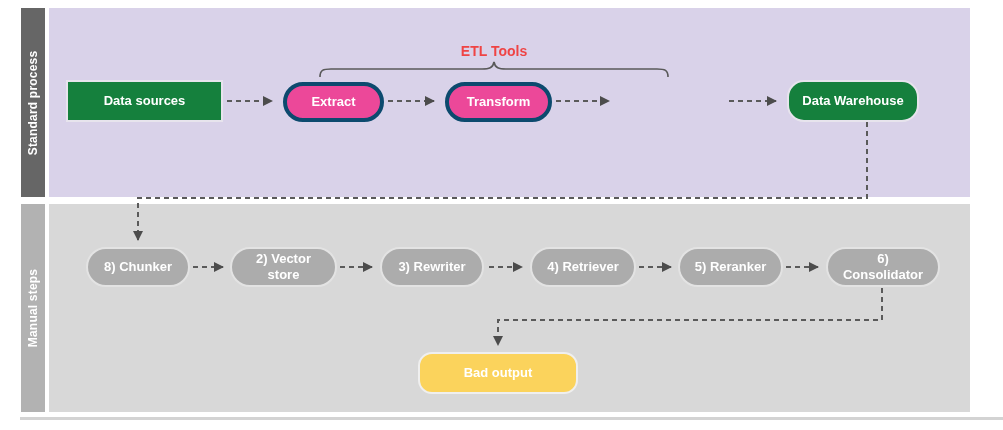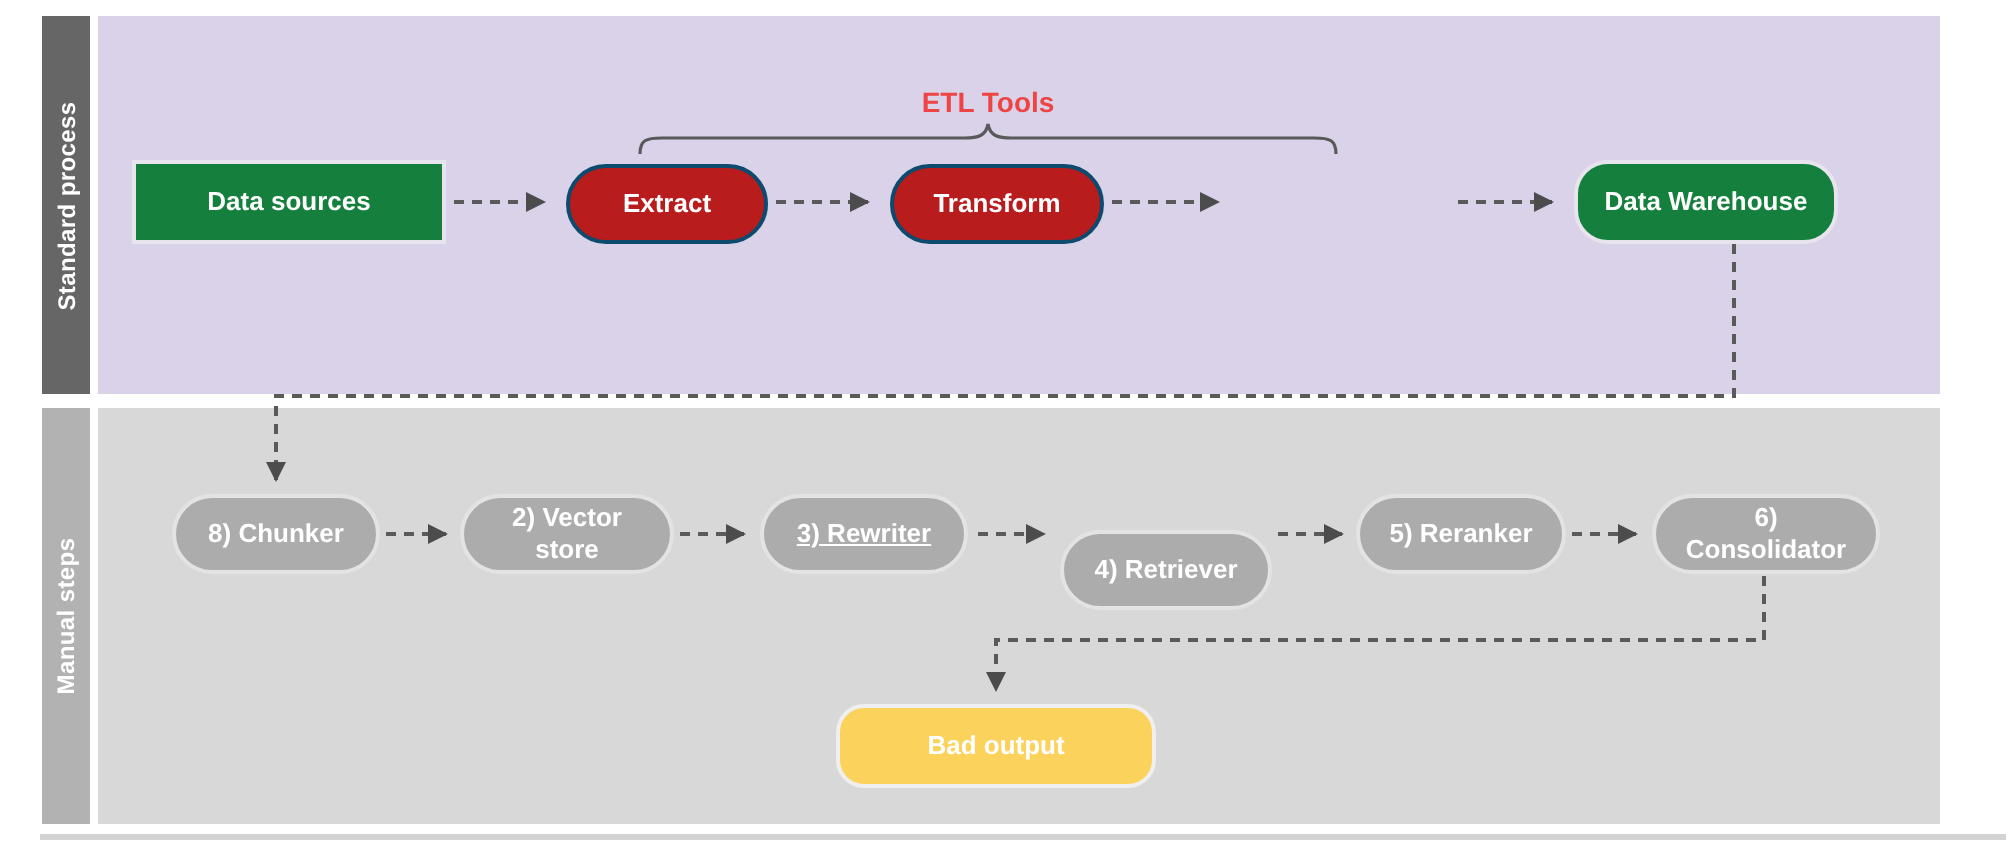--- a/index.html
+++ b/index.html
@@ -49,21 +49,21 @@
     align-items: center;
     justify-content: center;
     text-align: center;
     color: #ffffff;
     font-weight: bold;
     font-size: 13px;
     line-height: 1.2;
     padding: 0 10px;
   }
   .pill { border-radius: 21px; }
-  .etl-pill   { background: #b91c1c; border: 2px solid #0c4a6e; }
+  .etl-pill   { background: #ec4899; border: 4px solid #0c4a6e; }
   .manual-pill{ background: #ACACAC; border: 2px solid #E3E3E3; }
   .gray-box   { background: #15803d; border: 2px solid #E7E4ED; }
   .yellow-box { background: #FBD35C; border: 2px solid #EFEFEF; }
 
   .annotation {
     position: absolute;
     left: 424px; top: 43px; width: 140px;
     text-align: center;
     color: #ef4444;
     font-weight: bold;
@@ -132,24 +132,24 @@
   <div class="node gray-box" style="left:787px; top:80px; width:132px; height:42px;border-radius:17px;">
     <span>Data Warehouse</span>
   </div>
 
   <div class="node pill manual-pill" style="left:86px; top:247px; width:104px; height:40px;">
     <span>8) Chunker</span>
   </div>
   <div class="node pill manual-pill" style="left:230px; top:247px; width:107px; height:40px;">
     <span>2) Vector store</span>
   </div>
-  <div class="node pill manual-pill" style="left:380px; top:247px; width:104px; height:40px;text-decoration:underline;">
+  <div class="node pill manual-pill" style="left:380px; top:247px; width:104px; height:40px;">
     <span>3) Rewriter</span>
   </div>
-  <div class="node pill manual-pill" style="left:530px; top:265px; width:106px; height:40px;">
+  <div class="node pill manual-pill" style="left:530px; top:247px; width:106px; height:40px;">
     <span>4) Retriever</span>
   </div>
   <div class="node pill manual-pill" style="left:678px; top:247px; width:105px; height:40px;">
     <span>5) Reranker</span>
   </div>
   <div class="node pill manual-pill" style="left:826px; top:247px; width:114px; height:40px;">
     <span>6) Consolidator</span>
   </div>
   <div class="node yellow-box" style="left:418px; top:352px; width:160px; height:42px;border-radius:14px;">
     <span>Bad output</span>

